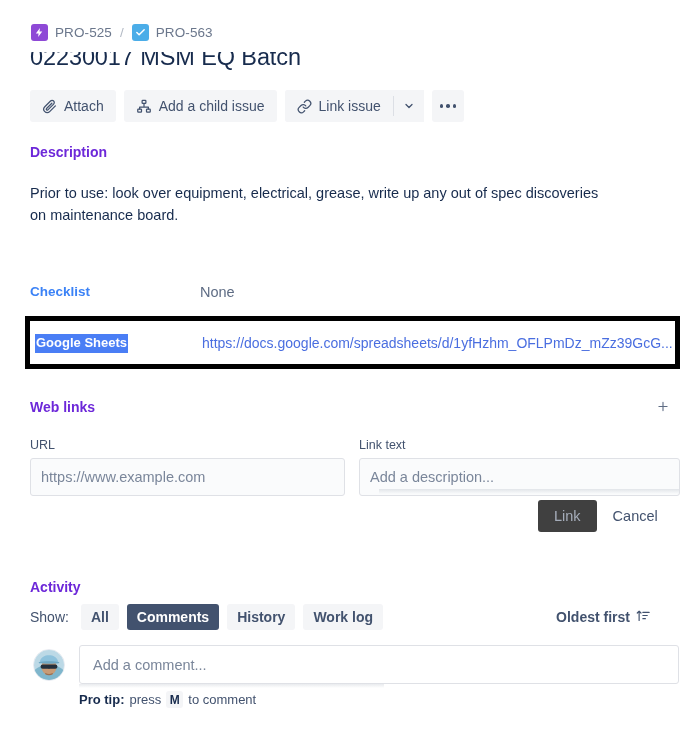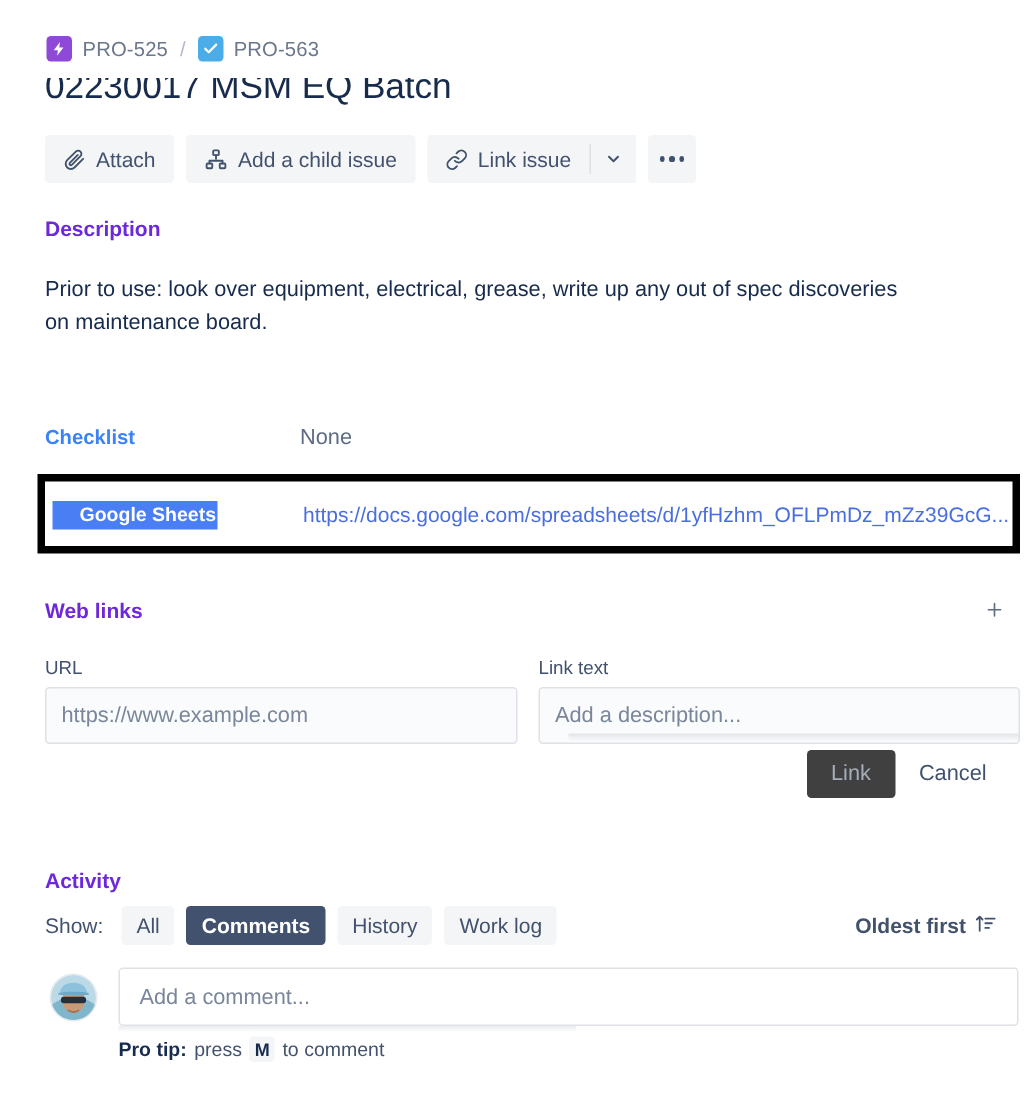--- a/index.html
+++ b/index.html
@@ -71,21 +71,21 @@
   .annot-box {
     position: absolute; left: 25px; top: 316px;
     width: 655px; height: 53px;
     border: 5px solid #000000; background: #ffffff;
   }
   .annot-inner { position: relative; width: 100%; height: 100%; display: flex; align-items: center; }
   .sel-text {
     position: absolute; left: 5px; top: 13px;
     background: #4a7ef5; color: #ffffff;
     font-size: 13px; font-weight: 600; line-height: 16px;
-    padding: 1px 1px 2px 18px; white-space: nowrap;
+    padding: 1px 1px 2px 1px; white-space: nowrap;
   }
   .url-text {
     position: absolute; left: 172px; top: 13px;
     font-size: 14px; color: #4a6ee0; line-height: 18px;
     white-space: nowrap; text-decoration: none;
   }
 
   
   #weblinks-head { position: absolute; left: 30px; top: 399px; }
   .plus-btn {
@@ -120,25 +120,25 @@
   }
 
   
   #activity-head { position: absolute; left: 30px; top: 579px; }
   .show-row { position: absolute; left: 30px; top: 604px; display: flex; align-items: center; gap: 8px; }
   .show-label { font-size: 14px; color: #42526e; margin-right: 4px; }
   .chip {
     background: #f4f5f7; border: none; border-radius: 3px;
     height: 26px; padding: 0 10px;
     font-family: "Liberation Sans", sans-serif;
-    font-size: 14px; font-weight: 400; color: #42526e; cursor: pointer;
+    font-size: 14px; font-weight: 700; color: #42526e; cursor: pointer;
   }
   .chip.active { background: #42526e; color: #ffffff; font-weight: 600; }
   .sort-btn {
-    position: absolute; right: 16px; top: 604px;
+    position: absolute; right: 30px; top: 604px;
     display: flex; align-items: center; gap: 6px;
     background: transparent; border: none; cursor: pointer;
     font-family: "Liberation Sans", sans-serif;
     font-size: 14px; font-weight: 600; color: #42526e; height: 26px; margin-left: 20px;
   }
 
   
   .avatar {
     position: absolute; left: 33px; top: 649px;
     width: 32px; height: 32px; border-radius: 50%; overflow: hidden;

